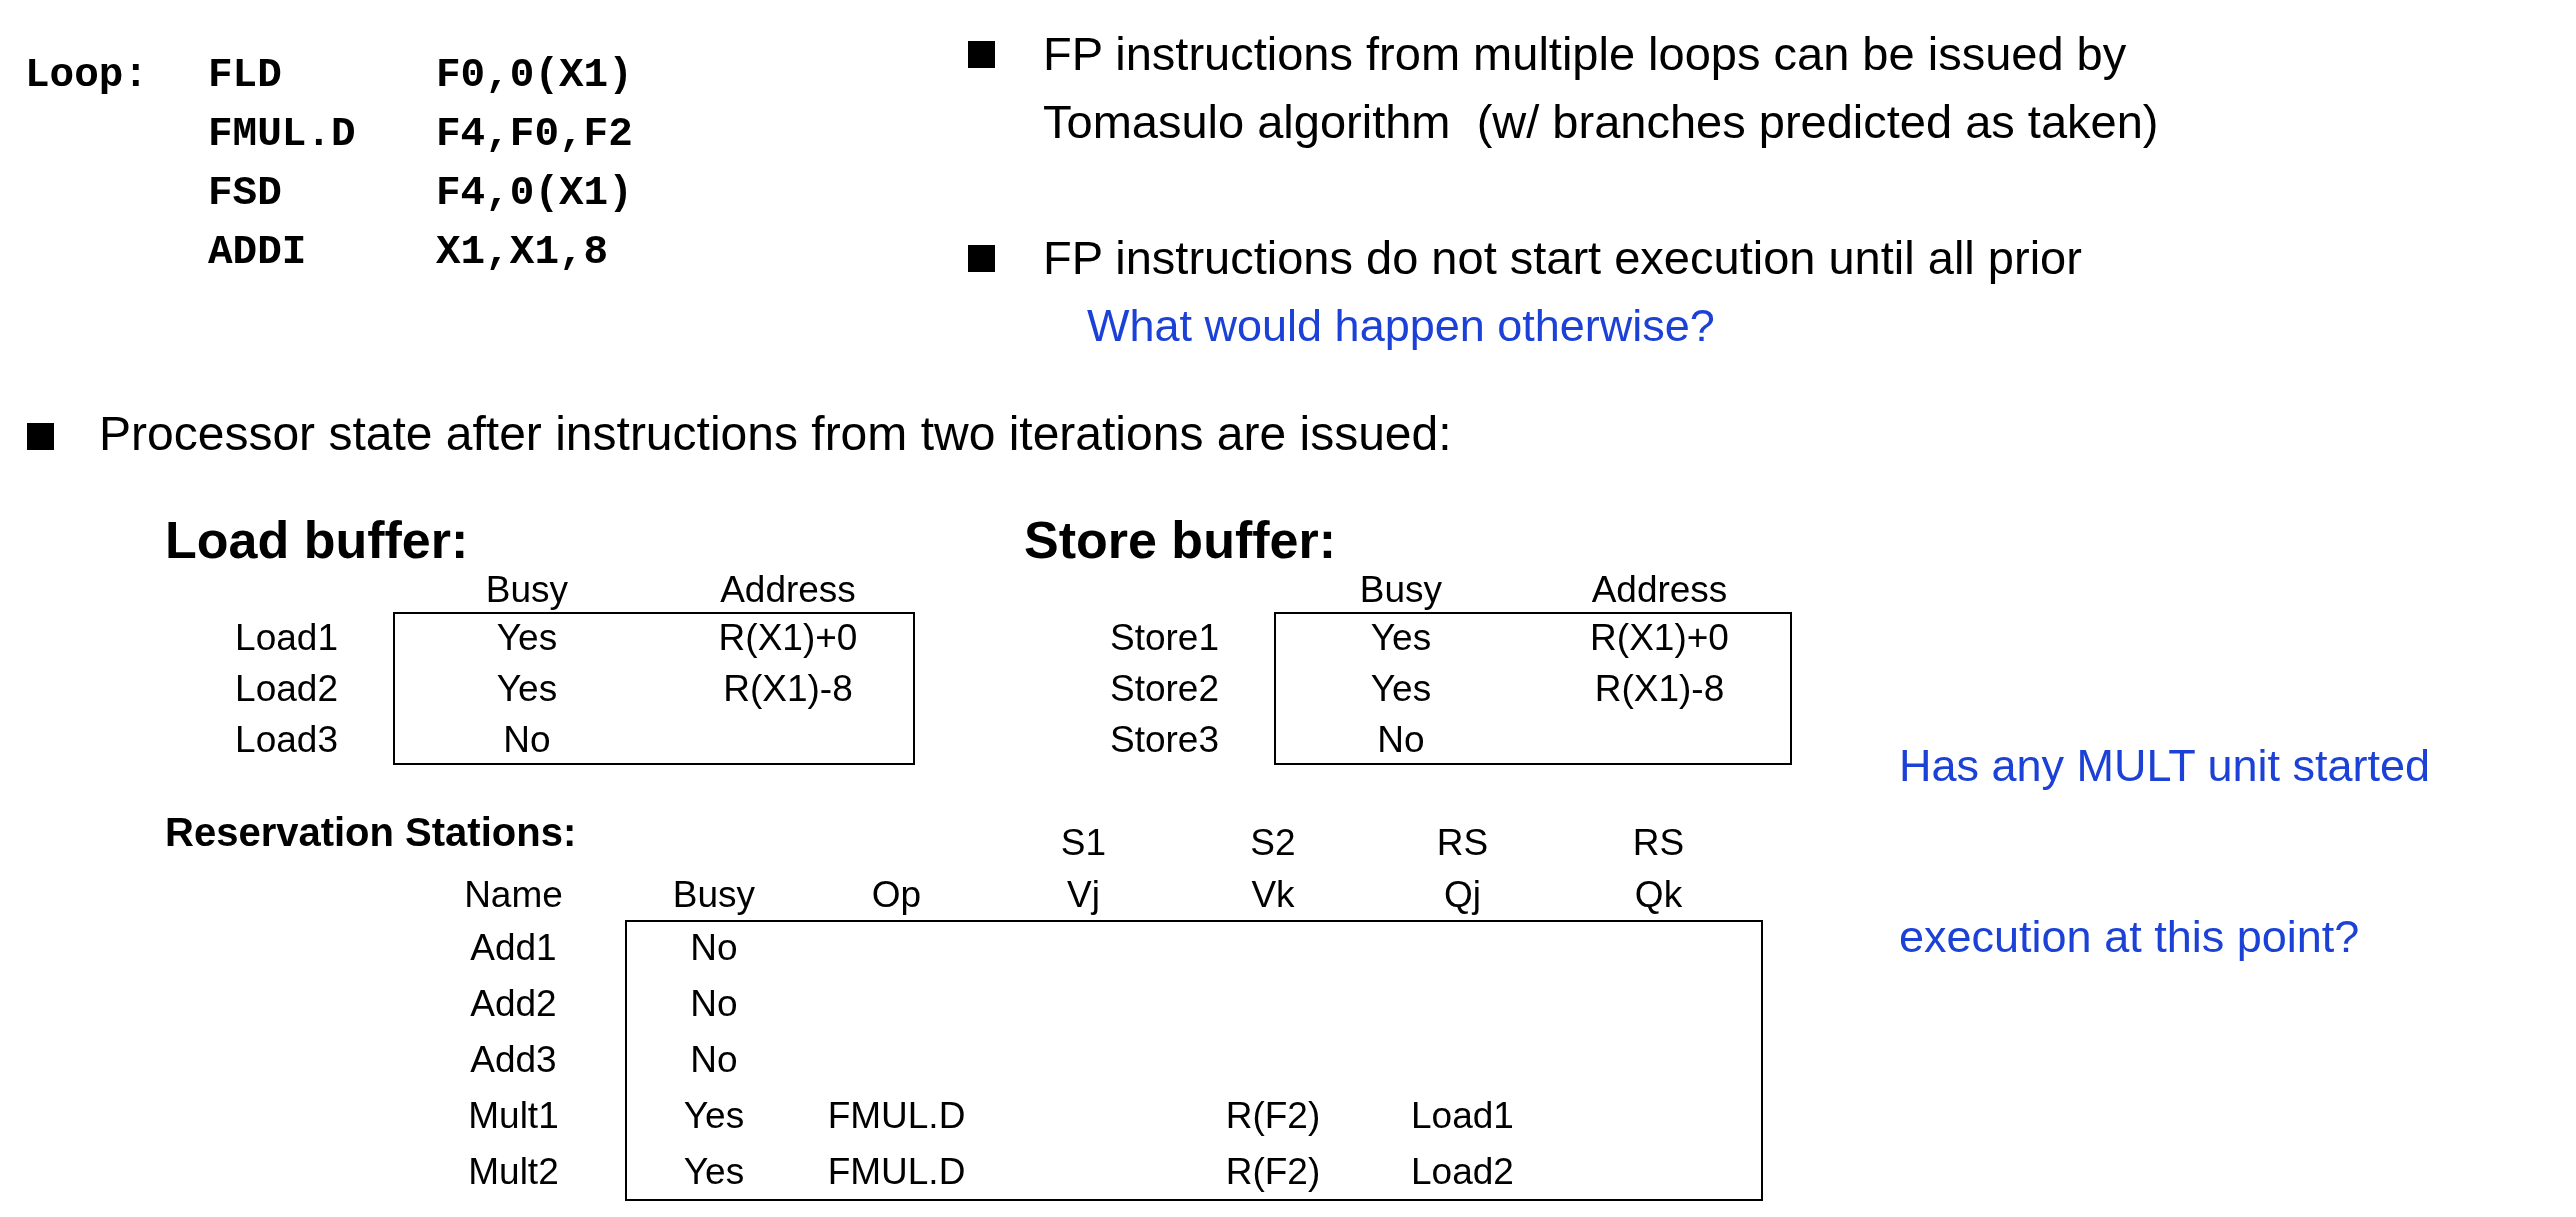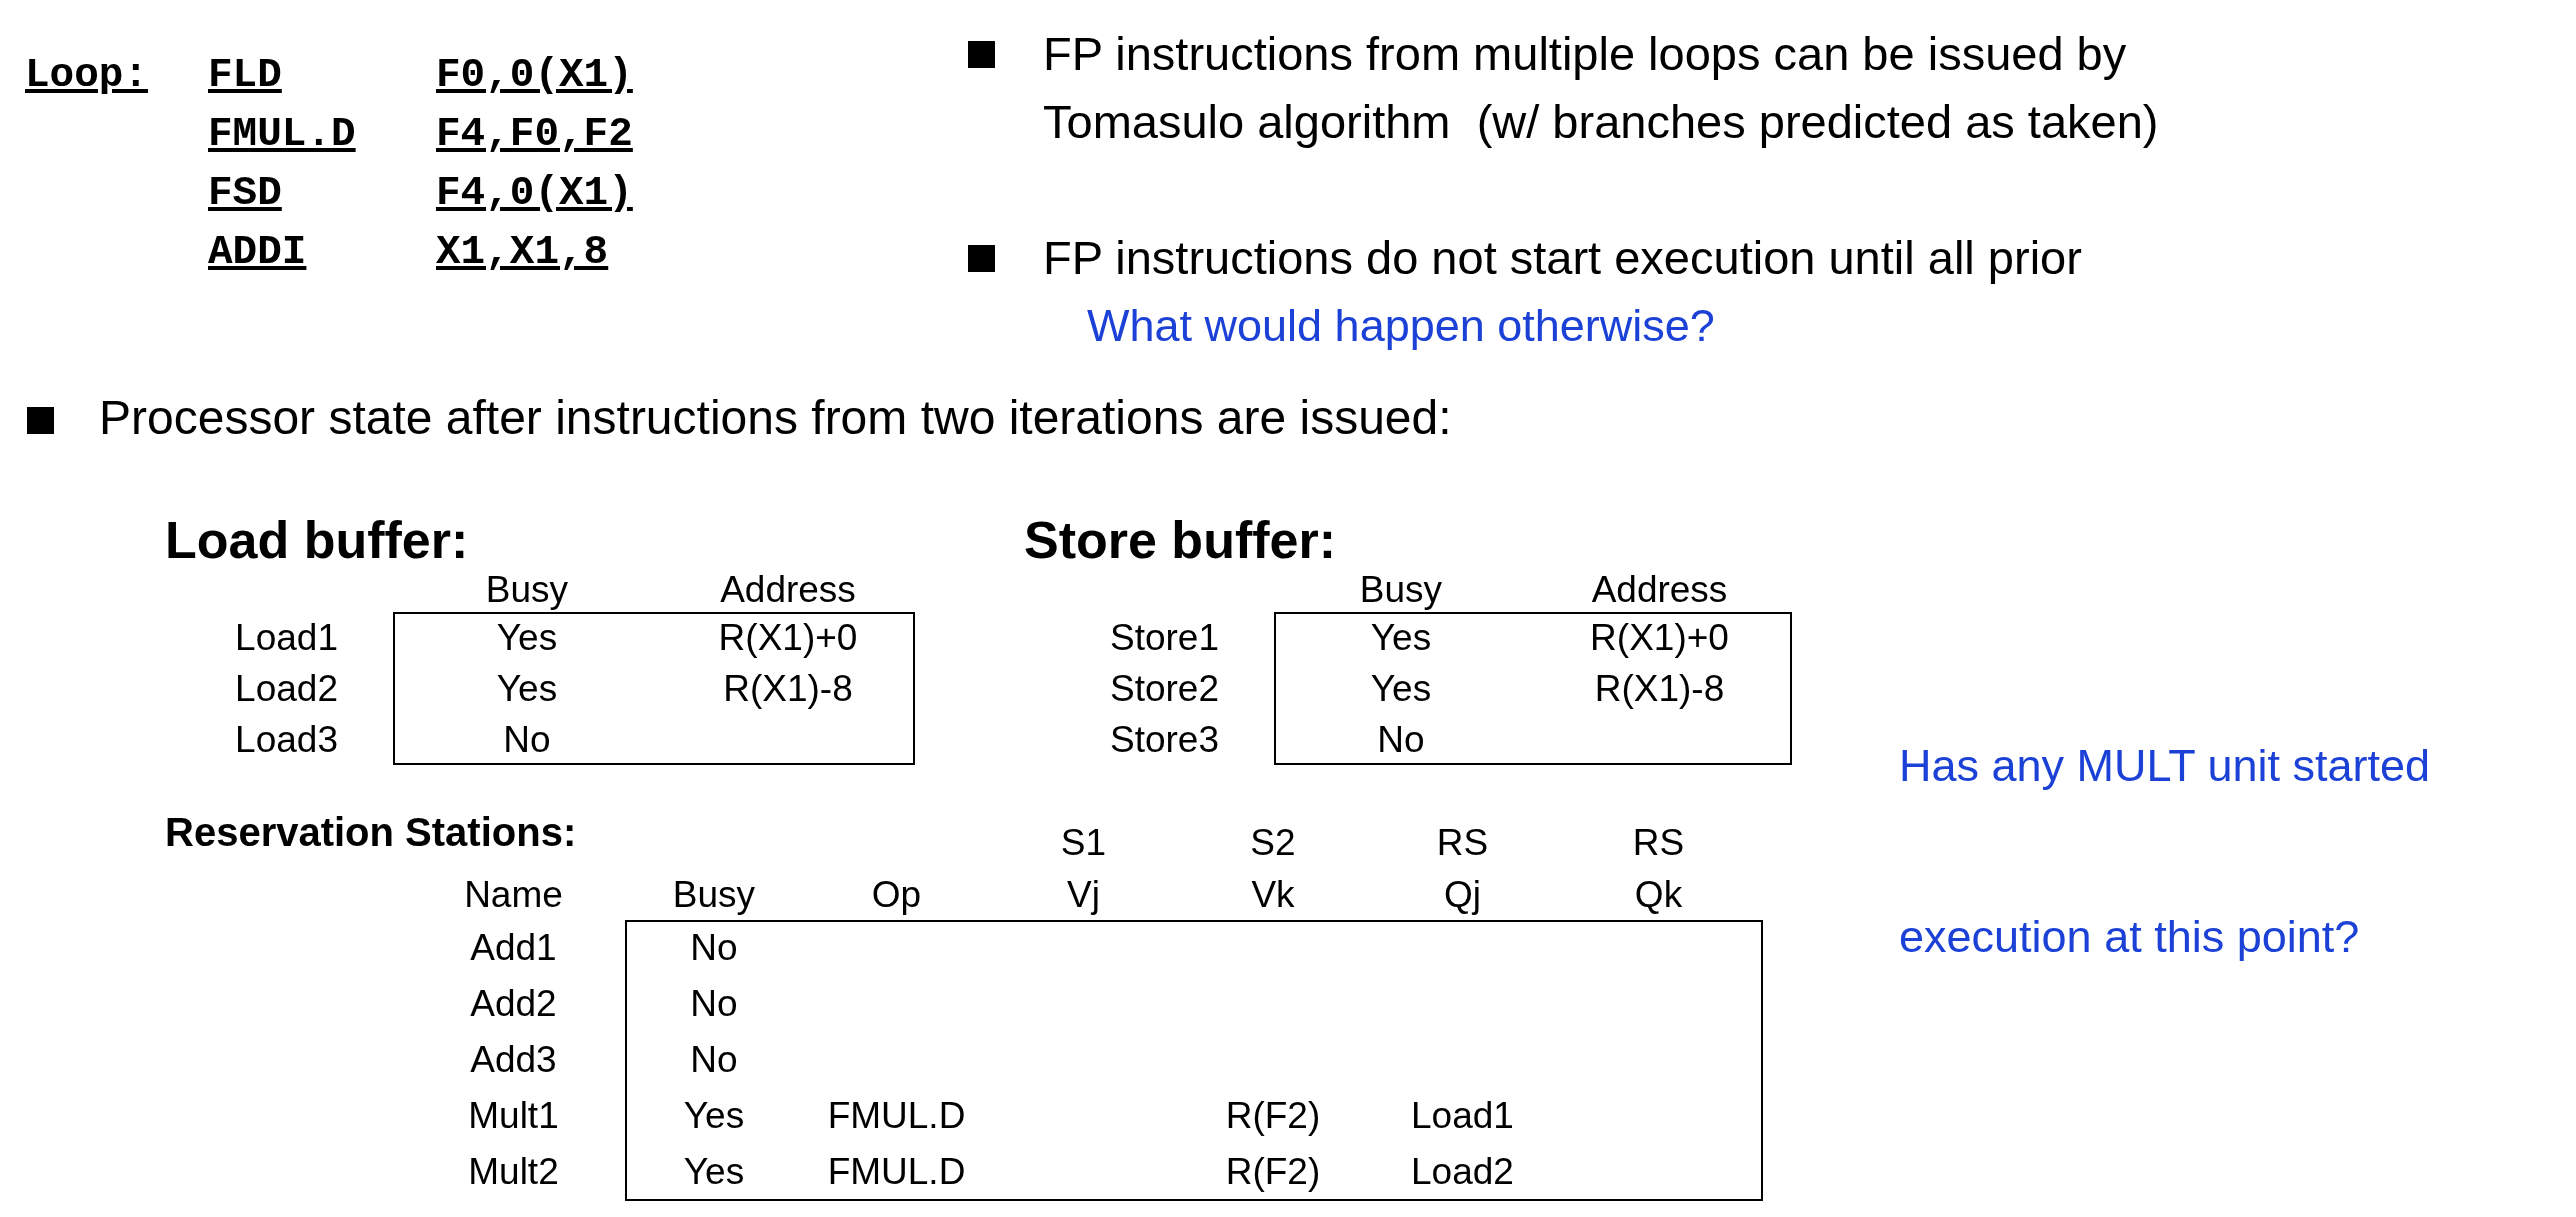--- a/index.html
+++ b/index.html
@@ -6,34 +6,34 @@
   .slide{
     position:relative;width:2576px;height:1218px;background:#ffffff;
     font-family:"Liberation Sans", sans-serif;color:#000;overflow:hidden;
   }
   
   .code{
     position:absolute;left:25px;top:46px;
     font-family:"Liberation Mono","DejaVu Sans Mono",monospace;
     font-weight:bold;font-size:41px;line-height:59px;
   }
-  .code-line{display:grid;grid-template-columns:183px 228px auto;white-space:pre;text-decoration:underline;}
+  .code-line{display:grid;grid-template-columns:183px 228px auto;white-space:pre;}
   
   .bullets-top{position:absolute;left:968px;top:19.6px;width:1597px;}
   .bullet{display:flex;align-items:flex-start;}
   .bullet + .bullet{margin-top:68px;text-align:center;}
   .sq{width:27px;height:27px;background:#000;flex:none;}
   .bullet .sq{margin-top:21.4px;margin-right:48px;}
   .btext{font-size:47px;line-height:68px;}
   .bline{white-space:pre;}
   .bline-flex{display:flex;align-items:baseline;white-space:pre;}
   .blue{color:#1c41d6;}
   .inline-note{font-size:45px;margin-left:44px;}
   
-  .bullet-main{position:absolute;left:27px;top:384px;display:flex;align-items:flex-start;}
+  .bullet-main{position:absolute;left:27px;top:400px;display:flex;align-items:flex-start;}
   .bullet-main .sq{margin-top:23px;margin-right:45px;}
   .bullet-main .btext{font-size:48px;line-height:68px;white-space:pre;}
   
   .buffer{position:absolute;}
   .buffer-load{left:165px;top:510px;}
   .buffer-store{left:1024px;top:510px;}
   .buffer-title{font-weight:bold;font-size:52px;height:57px;}
   .buffer-grid{position:relative;display:grid;}
   .buffer-load .buffer-grid{grid-template-columns:228px 268px 254px;}
   .buffer-store .buffer-grid{grid-template-columns:250px 254px 263px;}

